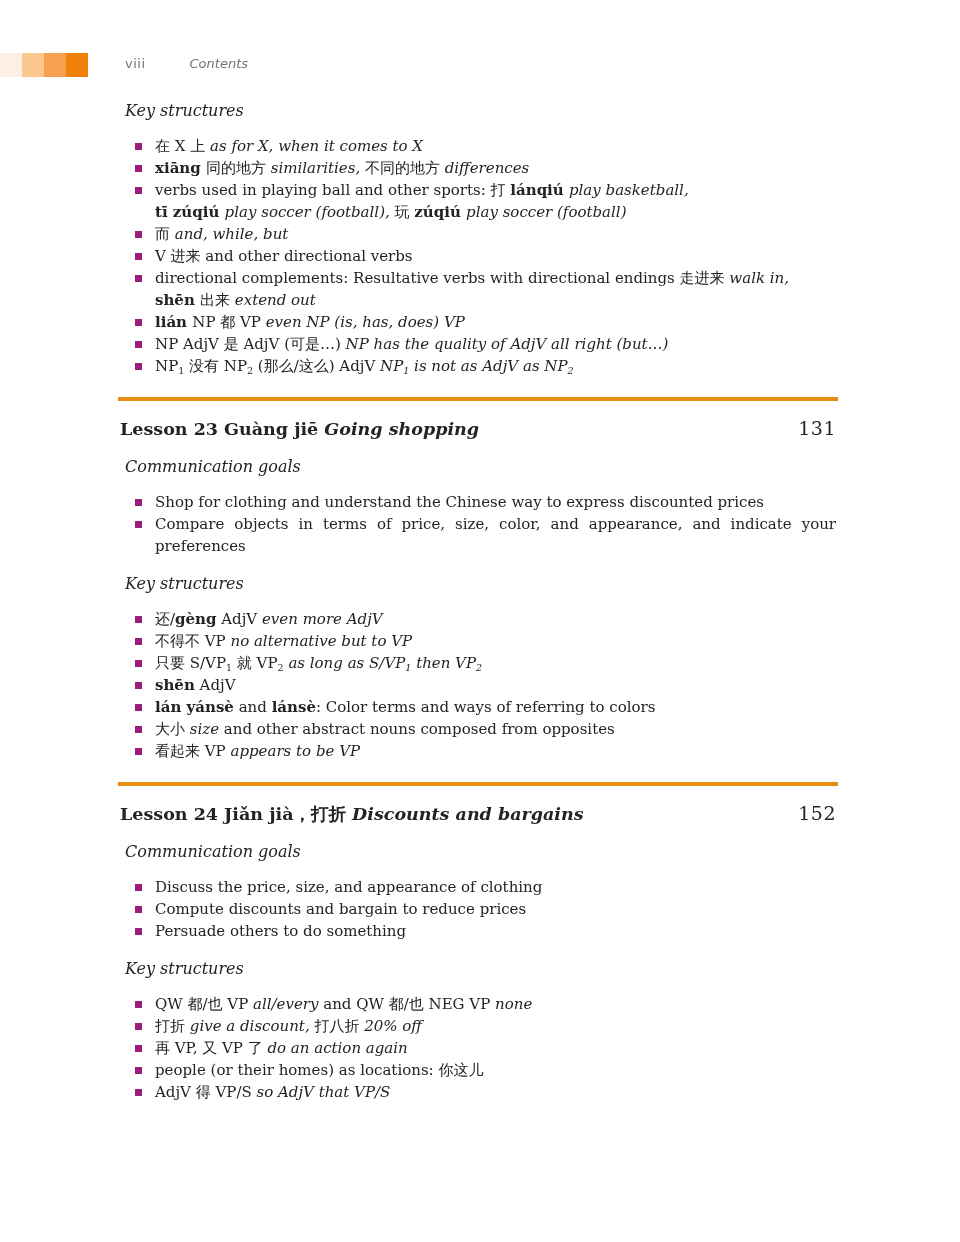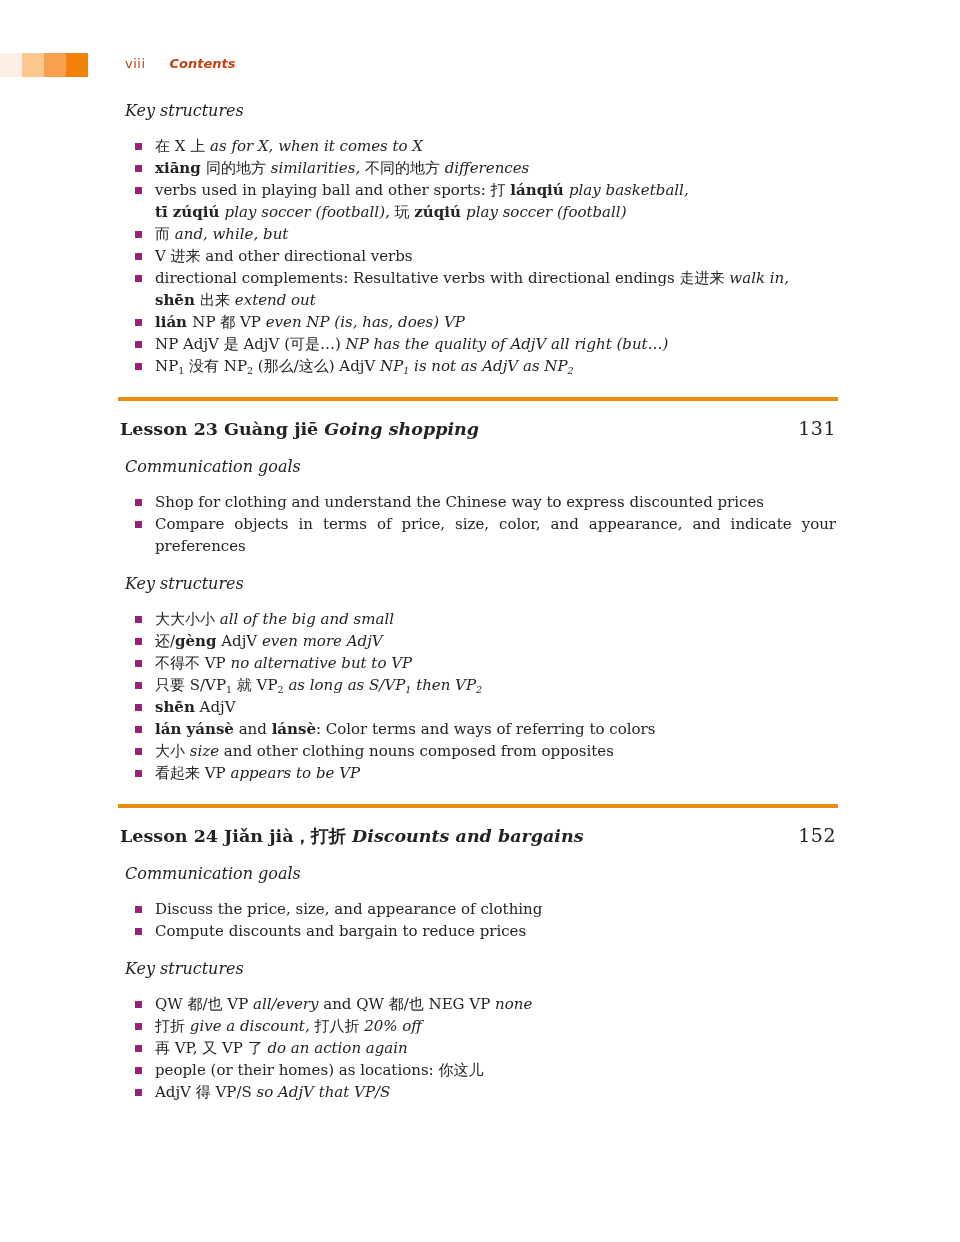--- a/index.html
+++ b/index.html
@@ -9,24 +9,24 @@
     color:var(--text,#262223);
     -webkit-font-smoothing:antialiased;
   }
   
   .corner-squares{position:absolute;top:53px;left:0;display:flex;}
   .corner-squares span{width:22px;height:24px;display:block;}
   
   .running-header{
     position:absolute;top:56px;left:125px;
     font-family:"DejaVu Sans","Liberation Sans",sans-serif;
-    font-size:13px;color:#c2410c;display:flex;align-items:baseline;
+    font-size:13px;color:#737373;display:flex;align-items:baseline;
   }
   .running-header .folio{letter-spacing:.5px;}
-  .running-header .rtitle{margin-left:24px;font-weight:bold;font-style:italic;}
+  .running-header .rtitle{margin-left:44px;font-weight:normal;font-style:italic;}
   
   .content{position:absolute;top:100px;left:120px;width:716px;}
   .subheading{
     font-style:italic;font-size:16px;line-height:22px;
     margin:16px 0 13px 5px;
   }
   .subheading:first-child{margin-top:0;}
   ul.bullets{list-style:none;margin:0;padding:0 0 0 15px;}
   ul.bullets li{
     position:relative;padding-left:20px;margin:0;
@@ -86,40 +86,40 @@
         <span class="page-num">131</span>
       </div>
     </div>
     <div class="subheading">Communication goals</div>
     <ul class="bullets">
       <li><span class="marker"></span><span class="seg">Shop for clothing and understand the Chinese way to express discounted prices</span></li>
       <li class="justify"><span class="marker"></span><span class="seg">Compare objects in terms of price, size, color, and appearance, and indicate your preferences</span></li>
     </ul>
     <div class="subheading">Key structures</div>
     <ul class="bullets">
-      <li><span class="marker"></span><span class="seg">大大小小 </span><span class="seg i">all of the big and small</span></li>
       <li><span class="marker"></span><span class="seg">还/</span><span class="seg b">gèng</span><span class="seg"> AdjV </span><span class="seg i">even more AdjV</span></li>
       <li><span class="marker"></span><span class="seg">不得不 VP </span><span class="seg i">no alternative but to VP</span></li>
       <li><span class="marker"></span><span class="seg">只要 S/VP</span><span class="seg sub">1</span><span class="seg"> 就 VP</span><span class="seg sub">2</span><span class="seg"> </span><span class="seg i">as long as S/VP</span><span class="seg i sub">1</span><span class="seg i"> then VP</span><span class="seg i sub">2</span></li>
       <li><span class="marker"></span><span class="seg b">shēn</span><span class="seg"> AdjV</span></li>
       <li><span class="marker"></span><span class="seg b">lán yánsè</span><span class="seg"> and </span><span class="seg b">lánsè</span><span class="seg">: Color terms and ways of referring to colors</span></li>
-      <li><span class="marker"></span><span class="seg">大小 </span><span class="seg i">size</span><span class="seg"> and other clothing nouns composed from opposites</span></li>
+      <li><span class="marker"></span><span class="seg">大小 </span><span class="seg i">size</span><span class="seg"> and other abstract nouns composed from opposites</span></li>
       <li><span class="marker"></span><span class="seg">看起来 VP </span><span class="seg i">appears to be VP</span></li>
     </ul>
     <div class="lesson">
       <div class="rule"></div>
       <div class="row">
         <span class="title"><span class="seg b">Lesson 24 Jiǎn jià，打折 </span><span class="seg bi">Discounts and bargains</span></span>
         <span class="page-num">152</span>
       </div>
     </div>
     <div class="subheading">Communication goals</div>
     <ul class="bullets">
       <li><span class="marker"></span><span class="seg">Discuss the price, size, and appearance of clothing</span></li>
       <li><span class="marker"></span><span class="seg">Compute discounts and bargain to reduce prices</span></li>
+      <li><span class="marker"></span><span class="seg">Persuade others to do something</span></li>
     </ul>
     <div class="subheading">Key structures</div>
     <ul class="bullets">
       <li><span class="marker"></span><span class="seg">QW 都/也 VP </span><span class="seg i">all/every</span><span class="seg"> and QW 都/也 NEG VP </span><span class="seg i">none</span></li>
       <li><span class="marker"></span><span class="seg">打折 </span><span class="seg i">give a discount,</span><span class="seg"> 打八折 </span><span class="seg i">20% off</span></li>
       <li><span class="marker"></span><span class="seg">再 VP, 又 VP 了 </span><span class="seg i">do an action again</span></li>
       <li><span class="marker"></span><span class="seg">people (or their homes) as locations: 你这儿</span></li>
       <li><span class="marker"></span><span class="seg">AdjV 得 VP/S </span><span class="seg i">so AdjV that VP/S</span></li>
     </ul>
   </div>

